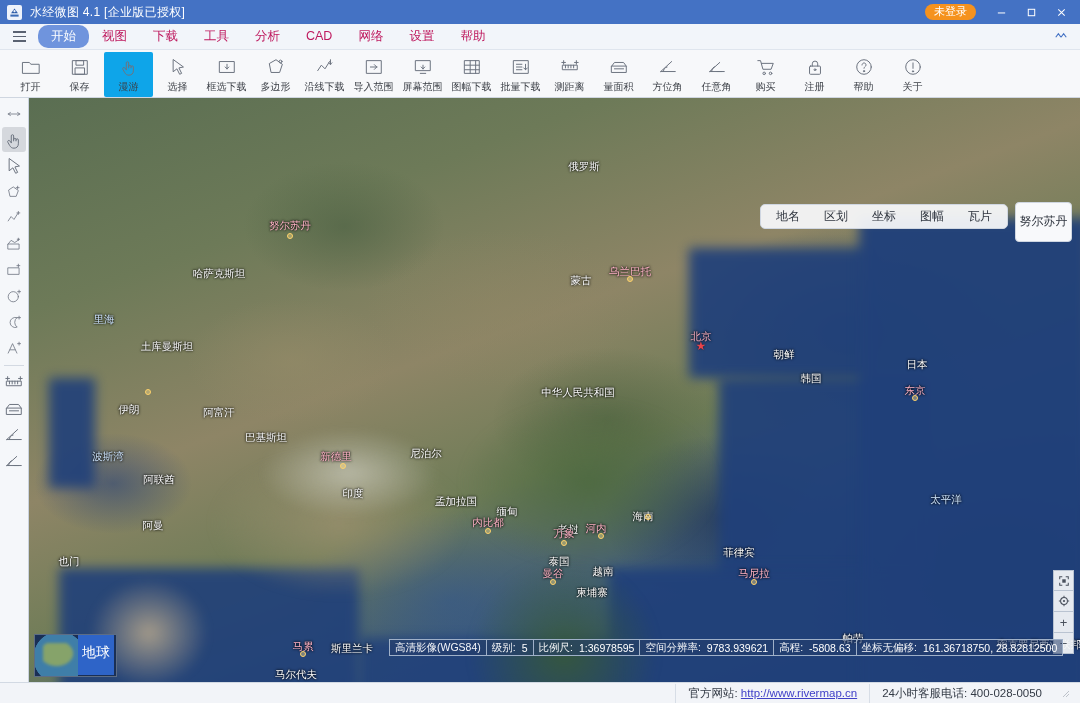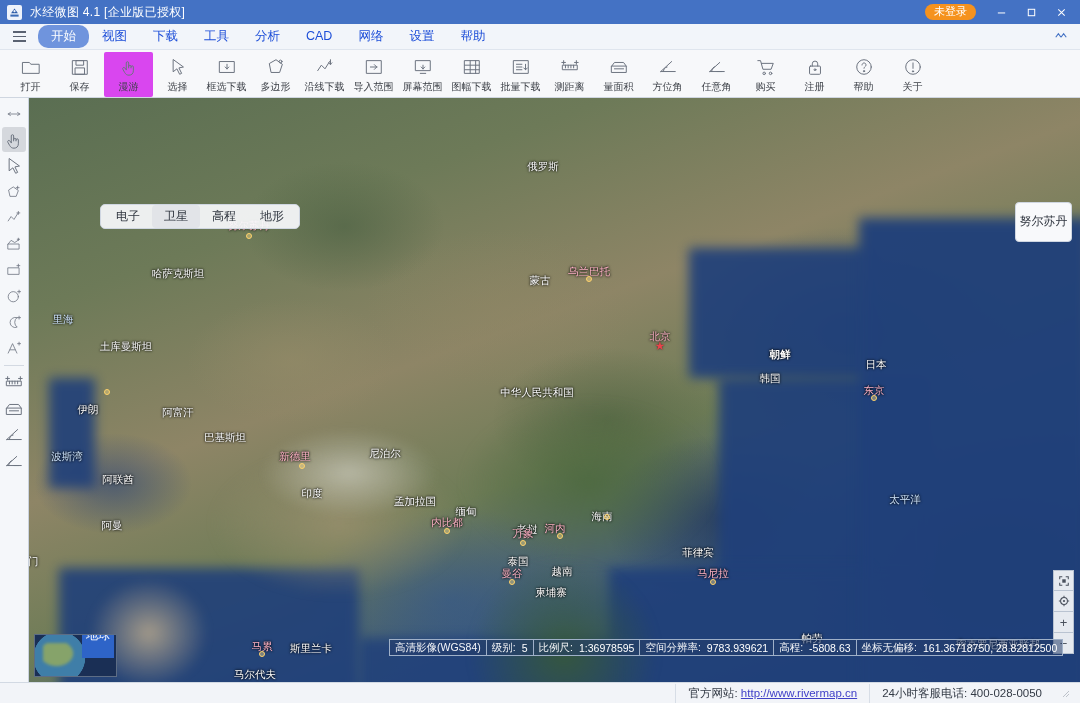--- a/index.html
+++ b/index.html
@@ -36,36 +36,36 @@
   
   .menubar {
     height: 26px; background: #f2f5fa; border-bottom: 1px solid #dfe5ee;
     display: flex; align-items: center; padding-left: 6px; flex: 0 0 26px;
     position: relative;
   }
   .hamburger { width: 26px; height: 22px; display: flex; flex-direction: column;
     justify-content: center; align-items: center; gap: 3px; margin-right: 6px; }
   .hamburger i { display: block; width: 13px; height: 1.5px; background: #5a6272; }
   .menu-item {
-    font-size: 12.5px; color: #1d4ed8; padding: 3px 13px; border-radius: 10px;
+    font-size: 12.5px; color: #be185d; padding: 3px 13px; border-radius: 10px;
     white-space: nowrap; line-height: 1.4;
   }
   .menu-item.active { background: #6f94dd; color: #fff; }
   .menu-collapse { position: absolute; right: 12px; top: 5px; color: #4472c4; font-size: 12px; }
 
   
   .ribbon {
     height: 48px; background: #f7f8fa; border-bottom: 1px solid #cfd6e0;
     display: flex; align-items: flex-start; padding: 2px 4px 0 6px; flex: 0 0 48px;
   }
   .tool {
     width: 49px; height: 45px; display: flex; flex-direction: column; align-items: center;
     justify-content: flex-start; padding-top: 3px; border-radius: 2px;
   }
-  .tool.sel { background: #d946ef; text-align: right; }
+  .tool.sel { background: #0ea5e9; text-align: right; }
   .tool .ticon { height: 23px; display: flex; align-items: center; justify-content: center; }
   .tool .tlabel { font-size: 10px; color: #3b3f46; margin-top: 2px; white-space: nowrap; }
   .tool svg { display: block; }
 
   
   .body { flex: 1 1 auto; display: flex; position: relative; min-height: 0; }
   .rail {
     width: 29px; background: #f5f7fa; border-right: 1px solid #c9d2de;
     display: flex; flex-direction: column; align-items: center; padding-top: 3px;
     flex: 0 0 29px;
@@ -159,22 +159,22 @@
     border: 1px solid #5d6d85;
     background: radial-gradient(circle at 30% 55%, #3f7ea8 0 42%, #1a2f55 43% 100%);
     overflow: hidden;
   }
   .globebox .cont {
     position: absolute; left: 8px; top: 8px; width: 34px; height: 26px;
     background: radial-gradient(ellipse at 40% 40%, #86a36a 0 55%, rgba(134,163,106,0) 60%);
     filter: blur(1.5px);
   }
   .globebox .gl {
-    position: absolute; right: 2px; bottom: 18px; background: #2e64c8; color: #fff;
-    font-size: 12px; padding: 16px 4px; line-height: 13px;
+    position: absolute; right: 2px; bottom: 1px; background: #2e64c8; color: #fff;
+    font-size: 14px; padding: 16px 4px; line-height: 13px;
   }
 
   
   .statusbar {
     position: absolute; left: 360px; right: 45px; bottom: 26px; height: 17px;
     display: flex; align-items: stretch; font-size: 10.5px; color: #fff;
   }
   .statusbar .cell {
     border: 1px solid #9fb0c8; border-right: none; background: rgba(36,60,105,.55);
     padding: 1px 5px 0; display: flex; align-items: center; white-space: nowrap;
@@ -530,29 +530,29 @@
         <div class="ocean" style="left:330px;top:540px;width:260px;height:150px;opacity:.85;"></div>
         <div class="ocean" style="left:30px;top:470px;width:300px;height:210px;opacity:.9;"></div>
         <div class="ocean" style="left:20px;top:280px;width:46px;height:110px;opacity:.9;"></div>
         <div class="landmass" style="left:430px;top:300px;width:260px;height:170px;background:radial-gradient(ellipse at 50% 50%, rgba(74,104,60,.8), rgba(74,104,60,0) 70%);"></div>
         <div class="landmass" style="left:180px;top:350px;width:260px;height:150px;background:radial-gradient(ellipse at 50% 50%, rgba(158,146,112,.75), rgba(158,146,112,0) 70%);"></div>
         <div class="landmass" style="left:230px;top:330px;width:180px;height:90px;background:radial-gradient(ellipse at 50% 50%, rgba(232,232,228,.5), rgba(232,232,228,0) 70%);"></div>
         <div class="landmass" style="left:440px;top:460px;width:190px;height:190px;background:radial-gradient(ellipse at 50% 50%, rgba(58,92,48,.8), rgba(58,92,48,0) 70%);"></div>
         <div class="landmass" style="left:60px;top:480px;width:120px;height:110px;background:radial-gradient(ellipse at 50% 50%, rgba(216,190,146,.7), rgba(216,190,146,0) 70%);"></div>
       </div>
 
-      <div id="maplabels" style="position:absolute;inset:0;">
+      <div id="maplabels" style="position:absolute;inset:0;margin-left:41px;">
           <div class="maplabel" style="left: 514px; top: 69px;">俄罗斯</div>
           <div class="maplabel" style="left: 149px; top: 176px;">哈萨克斯坦</div>
           <div class="maplabel capital" style="left: 220px; top: 128px;">努尔苏丹</div>
           <div class="maplabel" style="left: 511px; top: 183px;">蒙古</div>
           <div class="maplabel capital" style="left: 560px; top: 174px;">乌兰巴托</div>
           <div class="maplabel capital" style="left: 631px; top: 239px;">北京</div>
           <div class="maplabel" style="left: 508px; top: 295px;">中华人民共和国</div>
-          <div class="maplabel" style="left: 751px; top: 257px; font-weight: bold;">朝鲜</div>
+          <div class="maplabel" style="left: 714px; top: 257px;">朝鲜</div>
           <div class="maplabel" style="left: 741px; top: 281px;">韩国</div>
           <div class="maplabel" style="left: 847px; top: 267px;">日本</div>
           <div class="maplabel capital" style="left: 845px; top: 293px;">东京</div>
           <div class="maplabel sea" style="left: 34px; top: 222px;">里海</div>
           <div class="maplabel" style="left: 97px; top: 249px;">土库曼斯坦</div>
           <div class="maplabel" style="left: 59px; top: 312px;">伊朗</div>
           <div class="maplabel" style="left: 149px; top: 315px;">阿富汗</div>
           <div class="maplabel" style="left: 196px; top: 340px;">巴基斯坦</div>
           <div class="maplabel capital" style="left: 266px; top: 359px;">新德里</div>
           <div class="maplabel sea" style="left: 38px; top: 359px;">波斯湾</div>
@@ -589,27 +589,28 @@
           <div class="capdot" style="left: 494px; top: 445px;"></div>
           <div class="capdot" style="left: 531px; top: 438px;"></div>
           <div class="capdot" style="left: 483px; top: 484px;"></div>
           <div class="capdot" style="left: 684px; top: 484px;"></div>
           <div class="capdot" style="left: 233px; top: 556px;"></div>
           <div class="capdot" style="left: 578px; top: 419px;"></div>
           <div class="capdot" style="left: 78px; top: 294px;"></div>
         </div>
 
 
-      <div class="segbar" id="maptype">
-          <span class="seg">电子</span>
-          <span class="seg on">卫星</span>
-          <span class="seg">高程</span>
-          <span class="seg">地形</span>
-        </div>
-
+
+      <div class="segbar" id="overlays">
+          <span class="seg">地名</span>
+          <span class="seg">区划</span>
+          <span class="seg">坐标</span>
+          <span class="seg">图幅</span>
+          <span class="seg">瓦片</span>
+        </div>
 
       <div class="tasklist">努尔苏丹</div>
 
       <div class="mapctrls">
         <div class="mc">
           <svg width="12" height="12" viewBox="0 0 14 14">
               <path d="M2 5V2h3M12 5V2H9M2 9v3h3M12 9v3H9" fill="none" stroke="#49505c" stroke-width="1.2"></path>
               <rect x="5" y="5" width="4" height="4" fill="#49505c"></rect>
             </svg>
         </div>

